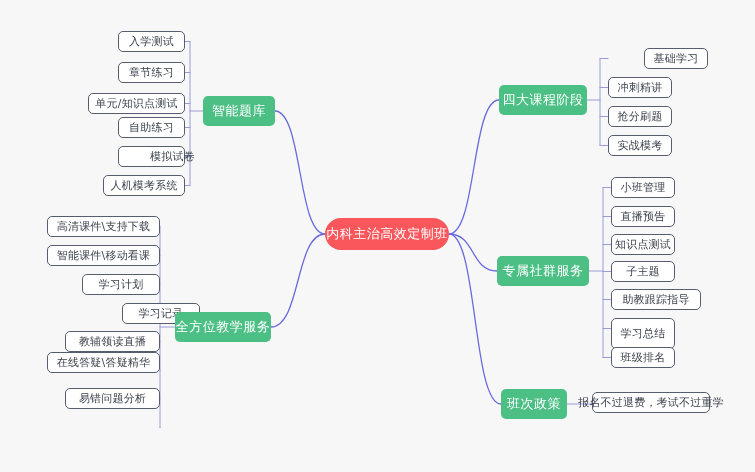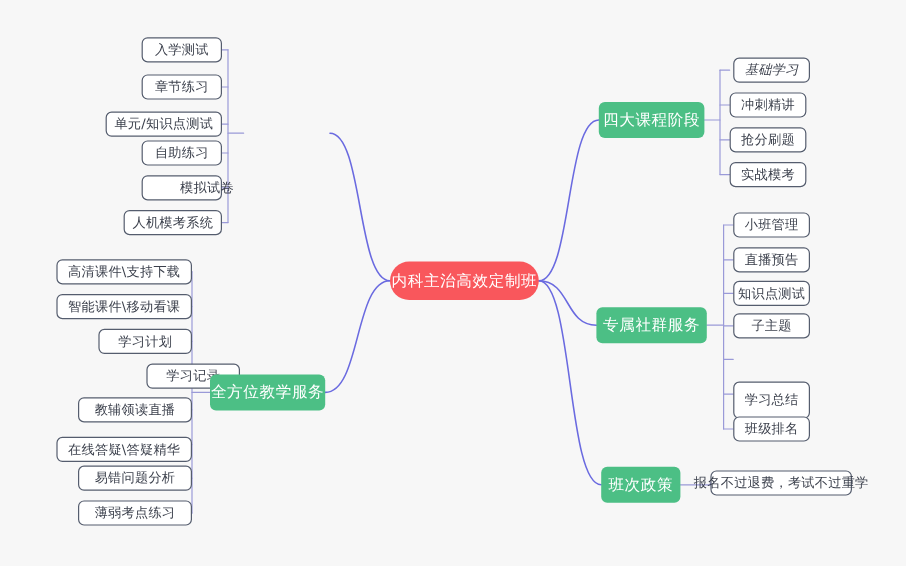--- a/index.html
+++ b/index.html
@@ -96,37 +96,38 @@
       <path d="M 592 402.5 L 592 404" fill="none" stroke="#9a9ad8" stroke-width="1" stroke-linecap="round"></path>
       <path d="M 567 404 L 592 404" fill="none" stroke="#9a9ad8" stroke-width="1" stroke-linecap="round"></path>
       <path d="M 592 402.5 L 592 402.5" fill="none" stroke="#9a9ad8" stroke-width="1" stroke-linecap="round"></path>
     </svg>
 <div class="node leaf" style="left: 118px; top: 31px; width: 67px; height: 21px;">入学测试</div>
     <div class="node leaf" style="left: 118px; top: 62px; width: 67px; height: 21px;">章节练习</div>
     <div class="node leaf" style="left: 88px; top: 93px; width: 97px; height: 21px;">单元/知识点测试</div>
     <div class="node leaf" style="left: 118px; top: 117px; width: 67px; height: 21px;">自助练习</div>
     <div class="node leaf" style="left: 118px; top: 146px; width: 67px; height: 21px; padding-left: 48px;">模拟试卷</div>
     <div class="node leaf" style="left: 103px; top: 175px; width: 82px; height: 21px;">人机模考系统</div>
+    <div class="node topic" style="left: 203px; top: 96px; width: 72px; height: 30px;">智能题库</div>
     <div class="node leaf" style="left: 47px; top: 216px; width: 113px; height: 21px;">高清课件\支持下载</div>
     <div class="node leaf" style="left: 47px; top: 245px; width: 113px; height: 21px;">智能课件\移动看课</div>
     <div class="node leaf" style="left: 82px; top: 274px; width: 78px; height: 21px;">学习计划</div>
     <div class="node leaf" style="left: 82px; top: 303px; width: 78px; height: 21px; margin-left: 40px;">学习记录</div>
     <div class="node leaf" style="left: 65px; top: 331px; width: 95px; height: 21px;">教辅领读直播</div>
-    <div class="node leaf" style="left: 47px; top: 364px; width: 113px; height: 21px;">在线答疑\答疑精华</div>
+    <div class="node leaf" style="left: 47px; top: 352px; width: 113px; height: 21px;">在线答疑\答疑精华</div>
     <div class="node leaf" style="left: 65px; top: 388px; width: 95px; height: 21px;">易错问题分析</div>
-    <div class="node leaf" style="left: 65px; top: 417px; width: 95px; height: 21px;">薄弱考点练习</div>
     <div class="node topic" style="left: 175px; top: 312px; width: 96px; height: 30px;">全方位教学服务</div>
-    <div class="node leaf" style="left: 611px; top: 48px; width: 64px; height: 21px; font-style: italic;">基础学习</div>
+    <div class="node leaf" style="left: 644px; top: 48px; width: 64px; height: 21px;">基础学习</div>
     <div class="node leaf" style="left: 608px; top: 77px; width: 64px; height: 21px;">冲刺精讲</div>
     <div class="node leaf" style="left: 608px; top: 106px; width: 64px; height: 21px;">抢分刷题</div>
     <div class="node leaf" style="left: 608px; top: 135px; width: 64px; height: 21px;">实战模考</div>
     <div class="node topic" style="left: 499px; top: 85px; width: 88px; height: 30px;">四大课程阶段</div>
     <div class="node leaf" style="left: 611px; top: 177px; width: 64px; height: 21px;">小班管理</div>
     <div class="node leaf" style="left: 611px; top: 206px; width: 64px; height: 21px;">直播预告</div>
     <div class="node leaf" style="left: 611px; top: 234px; width: 64px; height: 21px;">知识点测试</div>
     <div class="node leaf" style="left: 611px; top: 261px; width: 64px; height: 21px;">子主题</div>
+    <div class="node leaf" style="left: 611px; top: 289px; width: 90px; height: 21px;">助教跟踪指导</div>
     <div class="node leaf" style="left: 611px; top: 318px; width: 64px; height: 31px;">学习总结</div>
     <div class="node leaf" style="left: 611px; top: 347px; width: 64px; height: 21px;">班级排名</div>
     <div class="node topic" style="left: 497px; top: 256px; width: 92px; height: 30px;">专属社群服务</div>
     <div class="node leaf" style="left: 592px; top: 392px; width: 118px; height: 21px;">报名不过退费，考试不过重学</div>
     <div class="node topic" style="left: 501px; top: 389px; width: 66px; height: 30px;">班次政策</div>
     <div class="node root" style="left: 325px; top: 218px; width: 124px; height: 32px;">内科主治高效定制班</div>
   </div>
 
 </body></html>

